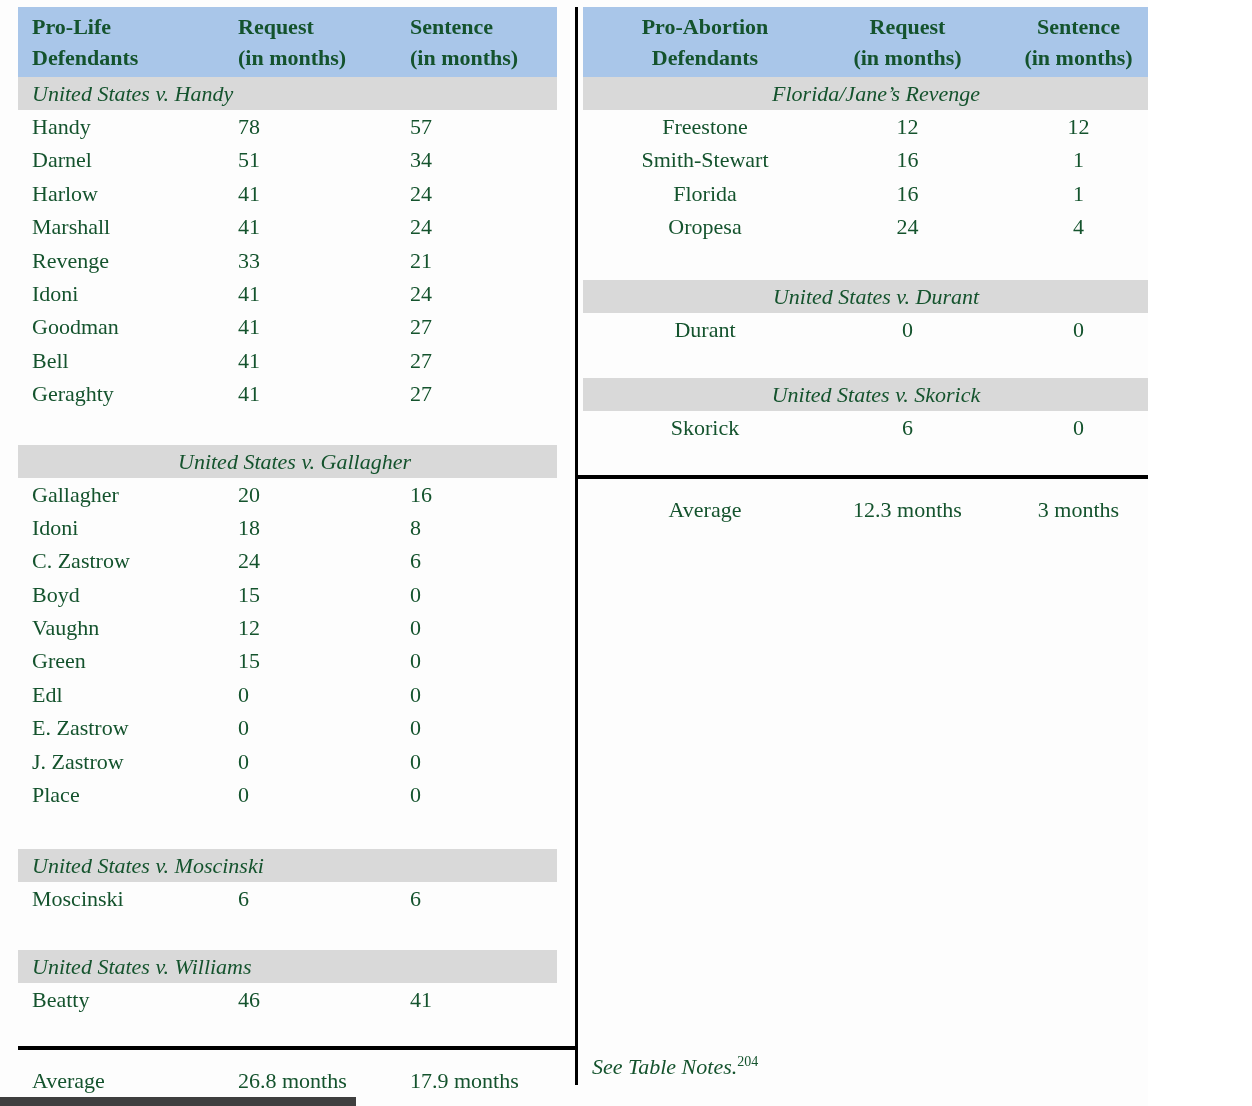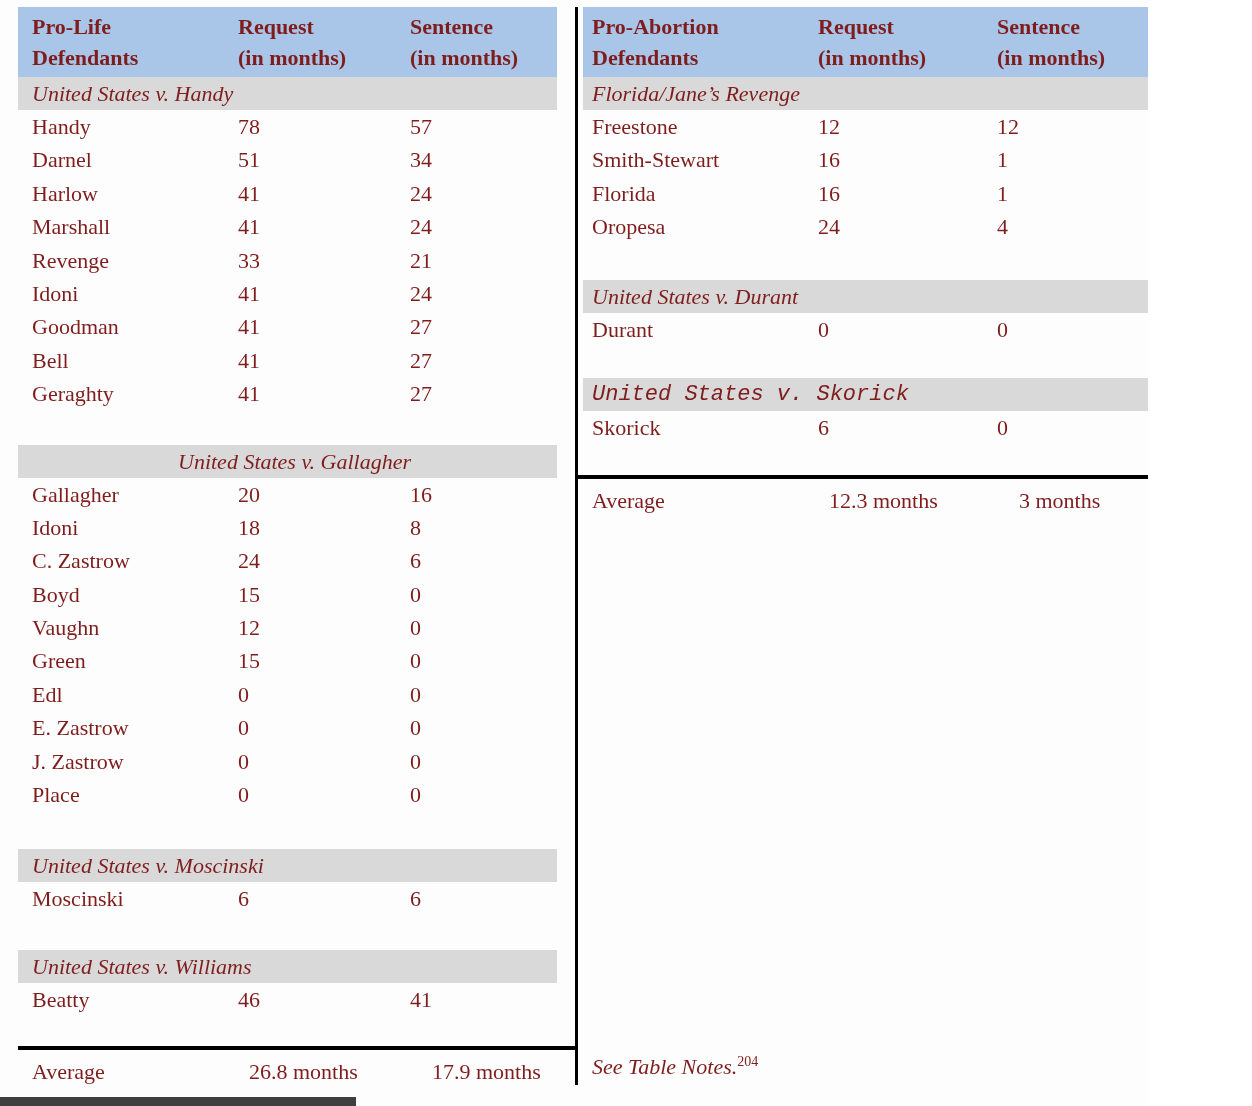--- a/index.html
+++ b/index.html
@@ -10,27 +10,27 @@
   }
   * { margin: 0; padding: 0; box-sizing: border-box; }
   html, body { background: #ffffff; }
   #page {
     position: relative;
     width: 1148px;
     height: 1106px;
     background: #fdfdfd;
     overflow: hidden;
     font-family: "Liberation Serif", "DejaVu Serif", serif;
-    color: #7f1d1d;
+    color: #14532d;
     font-size: 22px;
   }
 
   .data-table { position: absolute; top: 7px; }
   .table-left  { left: 18px;  width: 539px; }
-  .table-right { left: 583px; width: 577px; }
+  .table-right { left: 583px; width: 577px; text-align: center; }
 
   .grid { display: grid; }
   .table-left  .grid { grid-template-columns: 206px 172px 1fr; padding-left: 14px; }
   .table-right .grid { grid-template-columns: 226px 179px 1fr; padding-left: 9px; }
 
   .header-row {
     background: var(--header-bg);
     height: 70px;
     font-weight: bold;
     line-height: 31px;
@@ -52,21 +52,21 @@
   .cell { white-space: nowrap; overflow: visible; }
 
   .pre-rule-spacer { }
   .table-left  .pre-rule-spacer { height: 30px; }
   .table-right .pre-rule-spacer { height: 31px; }
 
   .avg-rule { height: 4px; background: var(--divider); }
   .table-left  .avg-rule { width: calc(100% + 18px); }
   .table-right .avg-rule { margin-left: -5px; width: calc(100% + 5px); }
 
-  .avg-row { line-height: 33px; padding-top: 5px; gap: 11px; }
+  .avg-row { line-height: 33px; padding-top: 14px; }
 
   .vertical-divider {
     position: absolute;
     left: 575px; top: 7px;
     width: 3px; height: 1078px;
     background: var(--divider);
   }
 
   .footnote-ref {
     position: absolute;
@@ -267,21 +267,21 @@
           <div class="cell">Oropesa</div>
           <div class="cell">24</div>
           <div class="cell">4</div>
         </div>
         <div class="section-row" style="margin-top: 36px;">United States v. Durant</div>
         <div class="data-row grid">
           <div class="cell">Durant</div>
           <div class="cell">0</div>
           <div class="cell">0</div>
         </div>
-        <div class="section-row" style="margin-top: 32px; font-family: Liberation Mono, monospace;">United States v. Skorick</div>
+        <div class="section-row" style="margin-top: 32px;">United States v. Skorick</div>
         <div class="data-row grid">
           <div class="cell">Skorick</div>
           <div class="cell">6</div>
           <div class="cell">0</div>
         </div>
       </div>
     <div class="pre-rule-spacer"></div>
     <div class="avg-rule"></div>
     <div class="avg-row grid">
       <div class="cell">Average</div>

